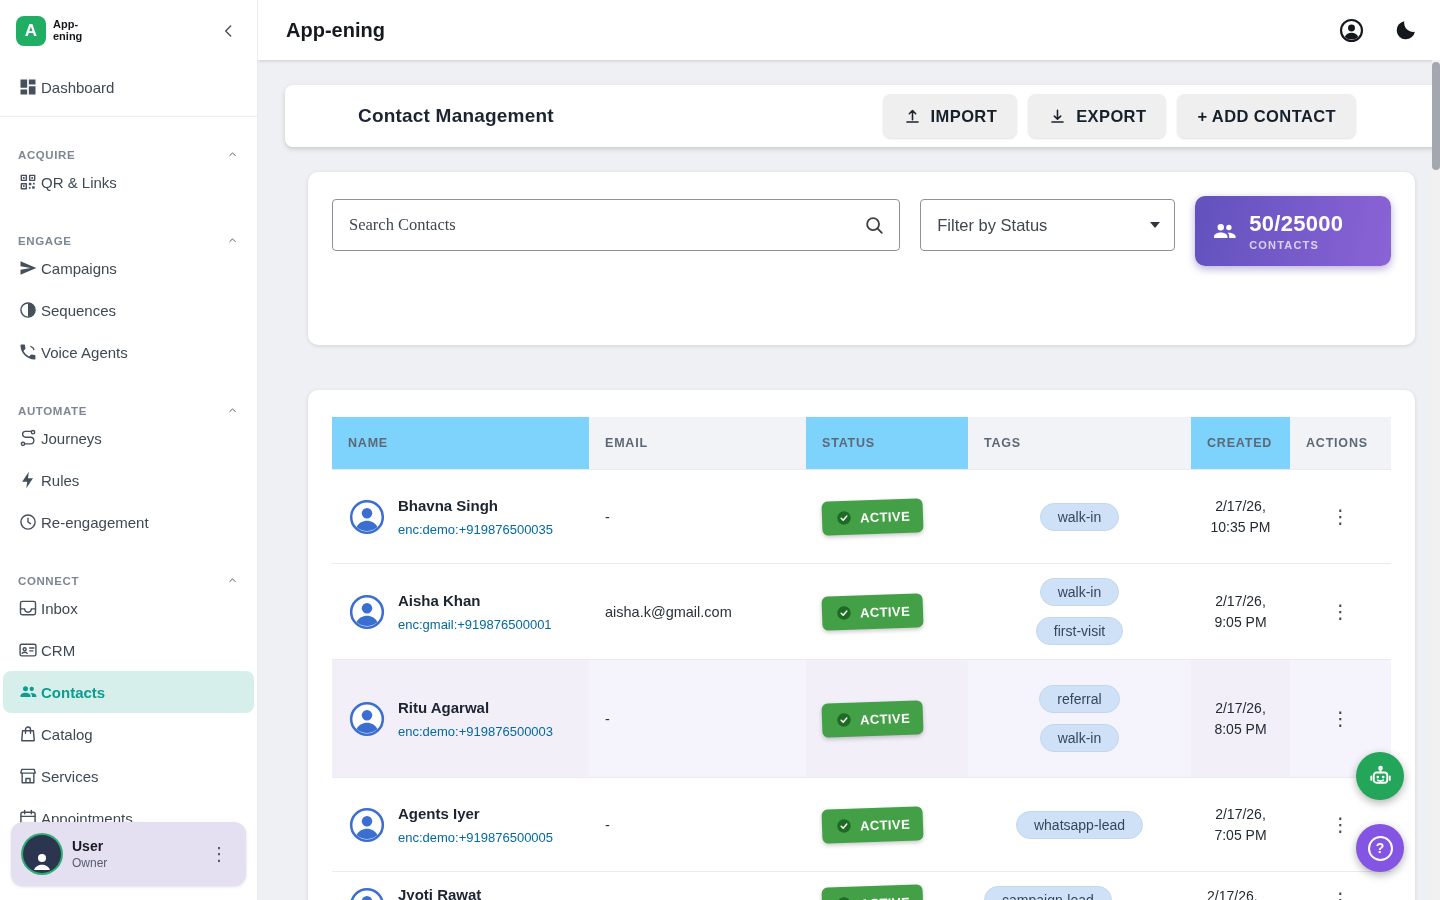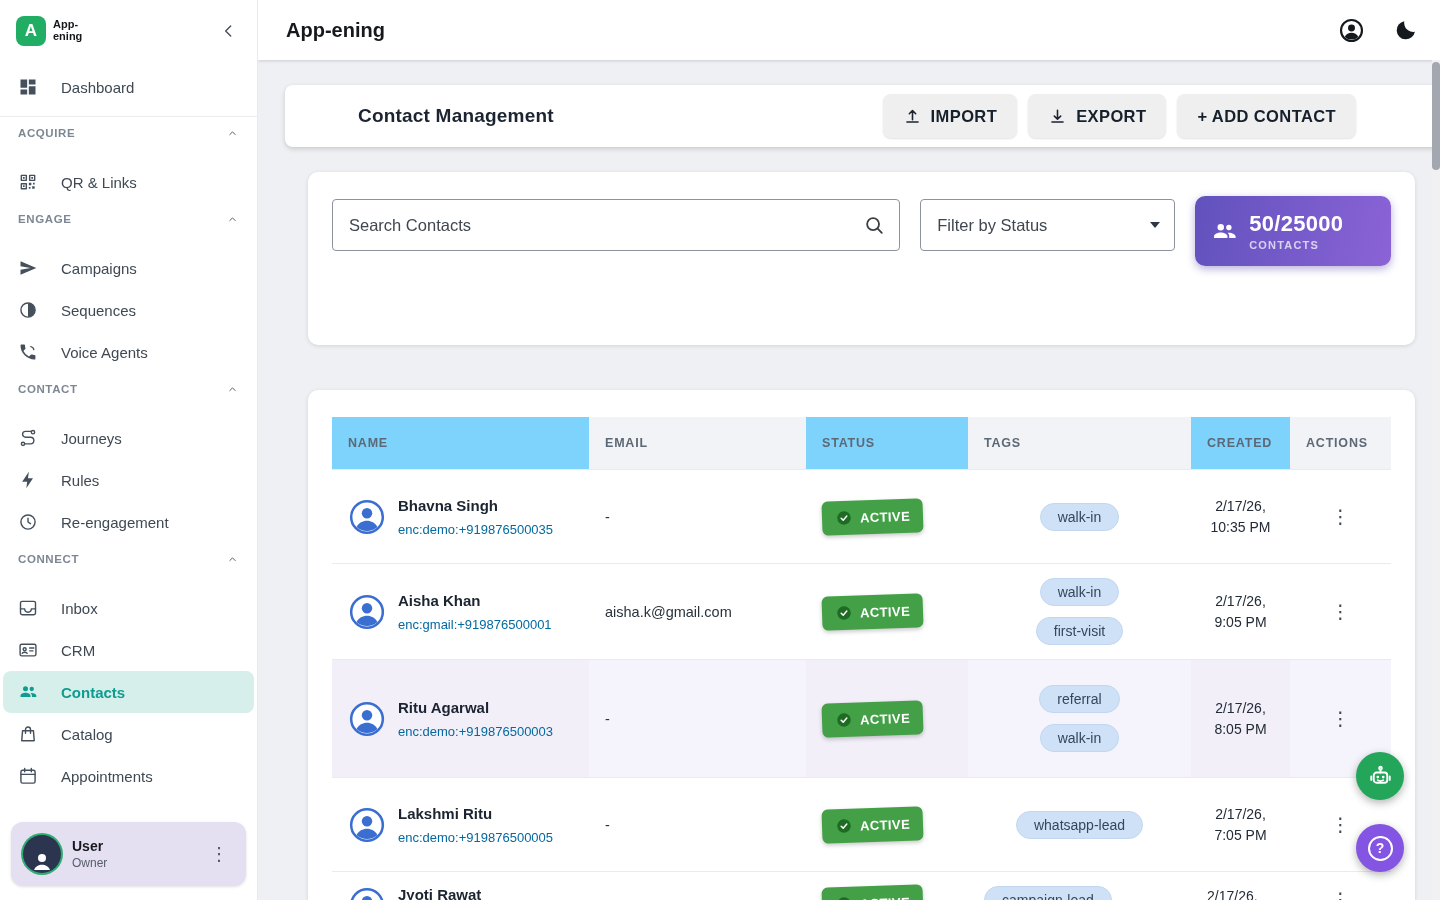--- a/index.html
+++ b/index.html
@@ -8,25 +8,25 @@
   button{font-family:inherit}
 
   
   .sidebar{width:258px;background:#fff;border-right:1px solid #e8eaee;display:flex;flex-direction:column;position:relative;z-index:5;flex:none}
   .side-head{height:62px;display:flex;align-items:center;justify-content:space-between;padding:0 16px;flex:none}
   .logo{display:flex;align-items:center;gap:7px;cursor:pointer}
   .logo-mark{width:30px;height:30px;border-radius:8px;background:#21ad64;color:#fff;font-weight:bold;display:flex;align-items:center;justify-content:center;font-size:17px}
   .logo-text{width:42px;font-size:11px;font-weight:bold;line-height:1.05;color:#15181c}
   .icon-plain{background:none;border:none;cursor:pointer;display:flex;align-items:center;padding:2px}
   nav{flex:1;overflow:hidden;padding:4px 0 90px}
-  .nav-item{height:42px;display:flex;align-items:center;gap:23px;padding:0 18px;font-size:15px;color:#3e4954;cursor:pointer}
+  .nav-item{height:42px;display:flex;align-items:center;gap:3px;padding:0 18px;font-size:15px;color:#3e4954;cursor:pointer}
   .nav-item .ic{flex:none}
   .nav-item.active{background:#d6efeb;color:#0e9c90;margin:0 3px;border-radius:8px;padding:0 15px;font-weight:bold}
   .divider{height:1px;background:#ececf0;margin:8px 0}
-  .section-head{height:34px;margin-top:10px;display:flex;align-items:flex-start;justify-content:space-between;padding:0 18px;font-size:11.5px;font-weight:bold;letter-spacing:.6px;color:#7d8794;cursor:pointer}
+  .section-head{height:34px;margin-top:10px;display:flex;align-items:flex-end;justify-content:space-between;padding:0 18px;font-size:11.5px;font-weight:bold;letter-spacing:.6px;color:#7d8794;cursor:pointer}
   .user-card{position:absolute;left:11px;right:11px;bottom:14px;height:64px;background:#e5dff2;border-radius:12px;display:flex;align-items:center;gap:11px;padding:0 12px;cursor:pointer;box-shadow:0 1px 3px rgba(0,0,0,.12)}
   .u-avatar{width:38px;height:38px;border-radius:50%;background:#2b3550;display:flex;align-items:flex-end;justify-content:center;box-shadow:0 0 0 2px #2fae72;overflow:hidden;flex:none}
   .u-name{font-size:14px;font-weight:bold;color:#15181c}
   .u-role{font-size:12px;color:#555e6a;margin-top:2px}
   .kebab{margin-left:auto;background:none;border:none;color:#4a5560;font-size:18px;line-height:1;padding:4px 6px;cursor:pointer}
 
   
   .main{flex:1;display:flex;flex-direction:column;position:relative;min-width:0}
   .topbar{height:60px;background:#fff;display:flex;align-items:center;padding:0 12px 0 28px;box-shadow:0 1px 3px rgba(0,0,0,.15);position:relative;z-index:4;flex:none}
   .topbar h1{font-size:20px;font-weight:bold;color:#15181c}
@@ -34,21 +34,21 @@
   .content{flex:1;position:relative;overflow:hidden;padding-top:25px}
 
   .toolbar{margin-left:27px;height:62px;background:#fff;border-radius:8px 0 0 8px;box-shadow:0 2px 5px rgba(0,0,0,.16);display:flex;align-items:center;padding:0 84px 0 73px;position:relative;z-index:2}
   .toolbar-title{font-size:19px;font-weight:bold;color:#1b2430;letter-spacing:.2px}
   .toolbar-actions{margin-left:auto;display:flex;gap:11px}
   .tbtn{height:44px;display:flex;align-items:center;gap:9px;padding:0 20px;background:#efefef;border:none;border-radius:8px;font-size:16.5px;font-weight:bold;color:#15202b;letter-spacing:.4px;cursor:pointer;box-shadow:0 1px 2px rgba(0,0,0,.12)}
 
   .filter-card{margin:25px 25px 0 50px;background:#fff;border-radius:10px;box-shadow:0 1px 4px rgba(0,0,0,.12);height:173px;padding:27px 24px}
   .filter-row{display:flex;align-items:flex-start;gap:20px}
   .search-box{width:595px;height:52px;border:1px solid #8d939c;border-radius:4px;display:flex;align-items:center;padding:0 14px 0 16px;cursor:text;background:#fff}
-  .search-box input{flex:1;border:none;outline:none;font-family:Liberation Sans, sans-serif;font-size:16.5px;color:#3f4750;background:transparent}
+  .search-box input{flex:1;border:none;outline:none;font-family:Liberation Serif, serif;font-size:16.5px;color:#3f4750;background:transparent}
   .search-box input::placeholder{color:#3f4750;opacity:1}
   .select-box{width:266px;height:52px;border:1px solid #8d939c;border-radius:4px;display:flex;align-items:center;padding:0 14px 0 16px;color:#3f4750;font-size:16.5px;cursor:pointer;background:#fff}
   .caret{width:0;height:0;border-left:5px solid transparent;border-right:5px solid transparent;border-top:6px solid #2f3740;margin-left:auto}
   .counter-badge{margin-left:auto;width:204px;height:70px;margin-top:-3px;border-radius:10px;background:linear-gradient(100deg,#6152bd,#8b63d6);display:flex;align-items:center;gap:12px;padding:0 16px;color:#fff;box-shadow:0 3px 8px rgba(80,60,160,.4)}
   .counter-value{font-size:22px;font-weight:bold;letter-spacing:.3px}
   .counter-label{font-size:11px;letter-spacing:1.2px;color:rgba(255,255,255,.72);margin-top:2px;font-weight:bold}
 
   .table-card{margin:45px 25px 0 50px;background:#fff;border-radius:10px;box-shadow:0 1px 4px rgba(0,0,0,.12);padding:27px 24px;height:620px}
   .tgrid{display:grid;grid-template-columns:257px 217px 162px 223px 99px 1fr}
   .thead .cell{height:52px;display:flex;align-items:center;padding:0 16px;font-size:12.5px;font-weight:bold;letter-spacing:.8px;color:#5d6876;background:#7dd3fc}
@@ -148,21 +148,21 @@
     </div>
     <div class="nav-item">
       <svg class="ic" viewBox="0 0 24 24">
           <path class="fl" d="M6.5 10.8a15.6 15.6 0 0 0 6.7 6.7l2.2-2.2a1 1 0 0 1 1-.25 11 11 0 0 0 3.5.56 1 1 0 0 1 1 1V20a1 1 0 0 1-1 1A17 17 0 0 1 3 4a1 1 0 0 1 1-1h3.4a1 1 0 0 1 1 1 11 11 0 0 0 .57 3.5 1 1 0 0 1-.25 1z"></path>
           <path class="st" d="M15.5 5.5a4.5 4.5 0 0 1 3.5 3.5"></path>
         </svg>
       <span>Voice Agents</span>
     </div>
 
     <div class="section-head">
-      <span>CONTACT</span>
+      <span>AUTOMATE</span>
       <svg class="chev" viewBox="0 0 24 24">
           <path class="st" d="m7 14 5-5 5 5"></path>
         </svg>
     </div>
     <div class="nav-item">
       <svg class="ic" viewBox="0 0 24 24">
           <circle class="st" cx="6" cy="19" r="2"></circle>
           <circle class="st" cx="18" cy="5" r="2"></circle>
           <path class="st" d="M8 19h7a4 4 0 0 0 0-8H9a3.5 3.5 0 0 1 0-7h7"></path>
         </svg>
@@ -207,20 +207,26 @@
       <svg class="ic" viewBox="0 0 24 24">
           <path fill="#0e9c90" d="M9 11a3 3 0 1 0 0-6 3 3 0 0 0 0 6zm7.5 0a2.6 2.6 0 1 0 0-5.2 2.6 2.6 0 0 0 0 5.2zM9 12.8c-2.9 0-6 1.4-6 3.4V18h12v-1.8c0-2-3.1-3.4-6-3.4zm7.5.4c-.5 0-1 .05-1.5.15 1 .8 1.7 1.8 1.7 2.85V18H22v-1.6c0-1.9-3.2-3.2-5.5-3.2z"></path>
         </svg>
       <span>Contacts</span>
     </div>
     <div class="nav-item">
       <svg class="ic" viewBox="0 0 24 24">
           <path class="st" d="M5.5 8h13l1 12h-15zM9 11V6.5a3 3 0 0 1 6 0V11"></path>
         </svg>
       <span>Catalog</span>
+    </div>
+    <div class="nav-item">
+      <svg class="ic" viewBox="0 0 24 24">
+          <path class="st" d="M4.5 4h15l1.2 4.5H3.3zM5 8.5V20h14V8.5M9.5 20v-5h5v5"></path>
+        </svg>
+      <span>Services</span>
     </div>
     <div class="nav-item">
       <svg class="ic" viewBox="0 0 24 24">
           <rect class="st" x="3.5" y="5" width="17" height="15.5" rx="2"></rect>
           <path class="st" d="M3.5 10h17M8 3v4M16 3v4"></path>
         </svg>
       <span>Appointments</span>
     </div>
   </nav>
 
@@ -421,21 +427,21 @@
       </div>
 
       <div class="tgrid trow">
         <div class="cell c-name">
           <svg width="38" height="38" viewBox="0 0 24 24">
               <circle cx="12" cy="12" r="10" fill="#fff" stroke="#3a6ed0" stroke-width="1.6"></circle>
               <circle cx="12" cy="9.6" r="3.3" fill="#3a6ed0"></circle>
               <path d="M5.4 18.3c1.4-2.5 3.9-3.9 6.6-3.9s5.2 1.4 6.6 3.9a10 10 0 0 1-13.2 0z" fill="#3a6ed0"></path>
             </svg>
           <span class="n-col">
-              <span class="n-name">Lakshmi Ritu</span>
+              <span class="n-name">Agents Iyer</span>
               <span class="n-phone">enc:demo:+919876500005</span>
             </span>
         </div>
         <div class="cell c-email">-</div>
         <div class="cell">
           <span class="badge">
             <svg width="18" height="18" viewBox="0 0 24 24">
                 <circle cx="12" cy="12" r="9" fill="#1e6b24"></circle>
                 <path d="m8.2 12.2 2.6 2.6 5-5.2" stroke="#fff" stroke-width="2" fill="none" stroke-linecap="round" stroke-linejoin="round"></path>
               </svg>

